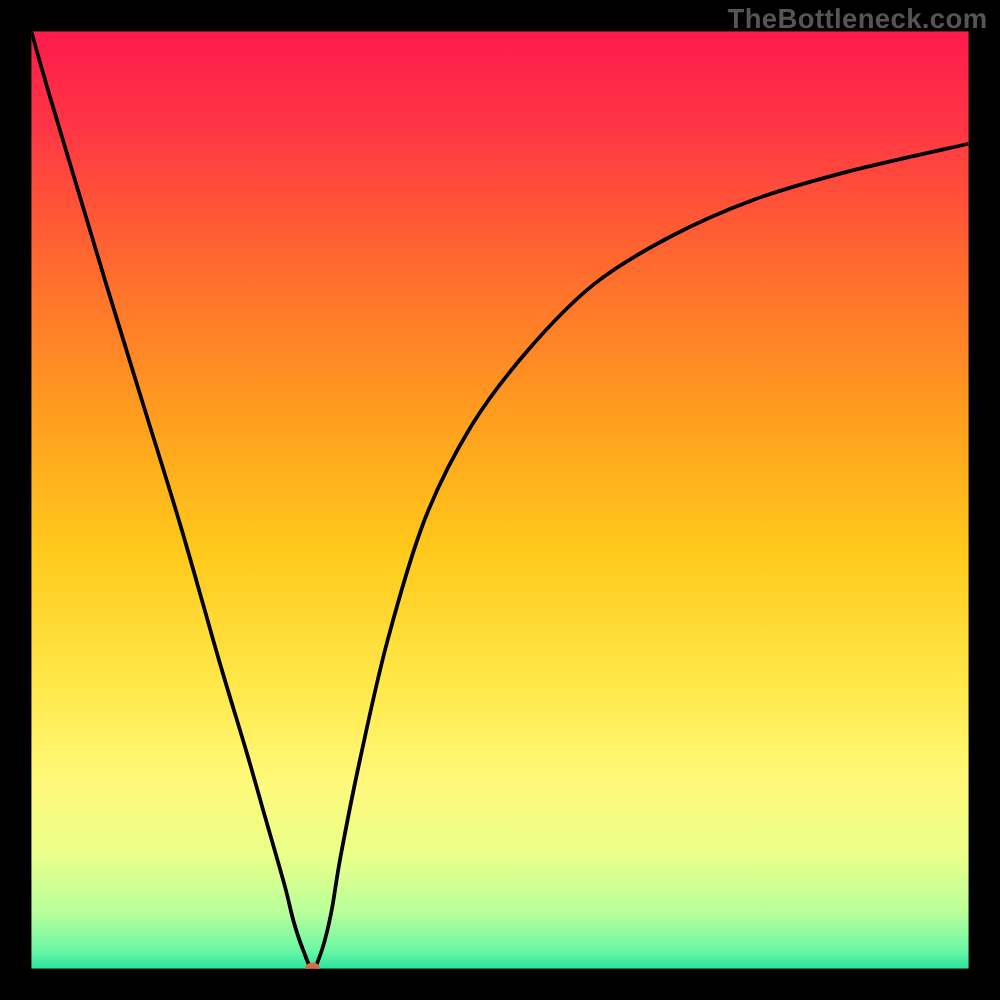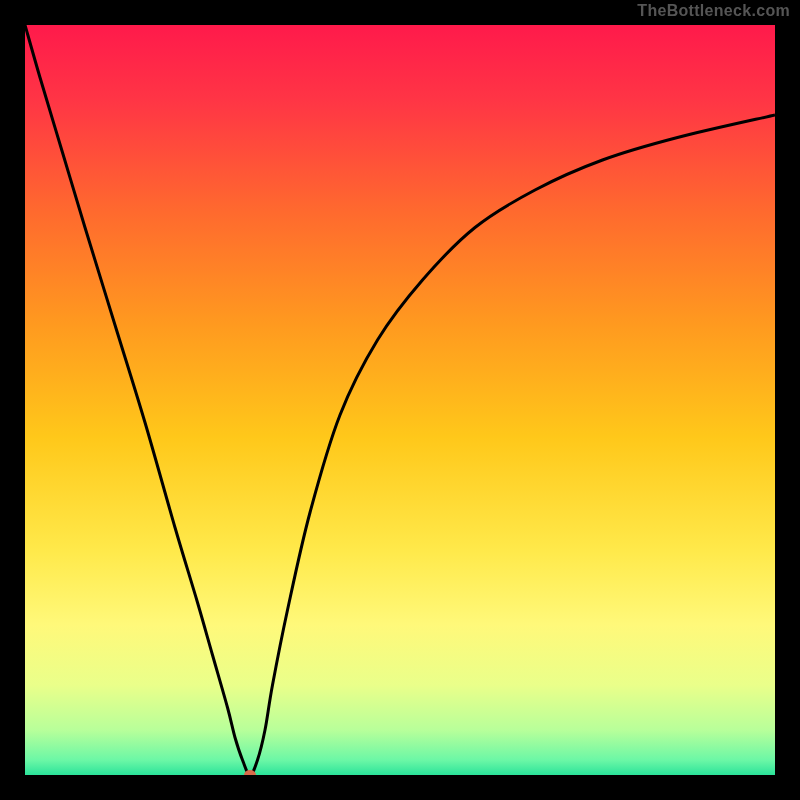--- a/index.html
+++ b/index.html
@@ -15,21 +15,21 @@
     position: relative;
     width: 800px;
     height: 800px;
     background: #000;
   }
   .watermark {
     position: absolute;
     top: 2px;
     right: 10px;
     color: #555555;
-    font-size: 16px;
+    font-size: 22px;
     font-weight: 600;
     letter-spacing: 0.3px;
     z-index: 10;
   }
   .plot-outer {
     position: absolute;
     left: 25px;
     top: 25px;
     width: 750px;
     height: 750px;

